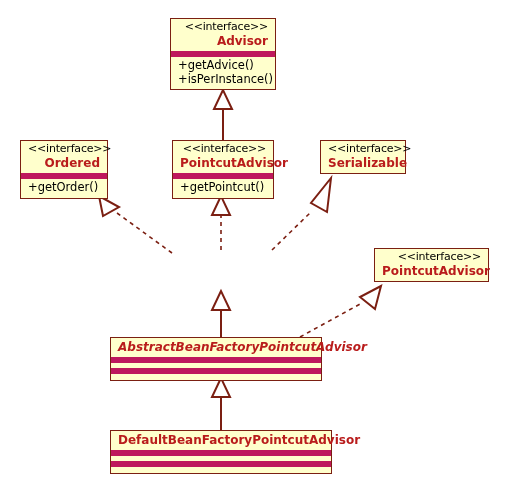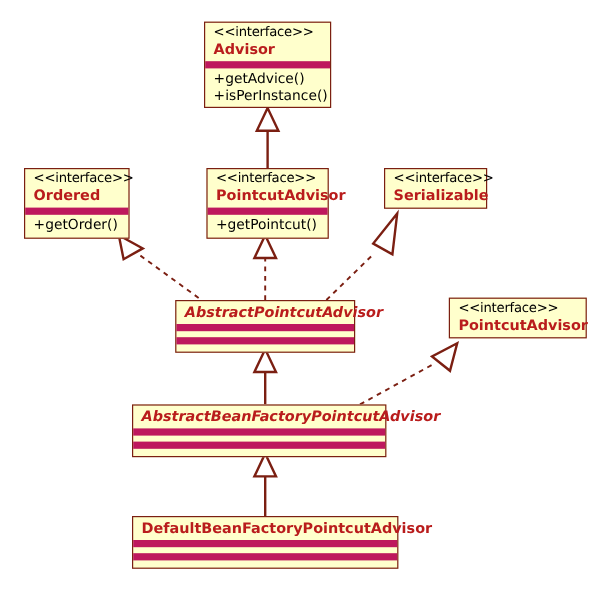--- a/index.html
+++ b/index.html
@@ -32,21 +32,21 @@
   }
   .compartment {
     box-sizing: border-box;
     padding: 2px 7px 3px 7px;
     line-height: 1.18;
   }
   .compartment + .compartment {
     border-top: 6px solid #be185d;
   }
   .head {
-    text-align: left;
+    text-align: right;
   }
   .stereotype {
     display: block;
     font-size: 11px;
     color: #000000;
     letter-spacing: -0.2px;
   }
   .title {
     display: block;
     font-size: 12px;
@@ -147,27 +147,20 @@
     </div>
   </div>
 
   <div class="node" style="left:320px; top:140px; width:86px;">
     <div class="compartment head">
       <span class="stereotype">&lt;&lt;interface&gt;&gt;</span>
       <span class="title">Serializable</span>
     </div>
   </div>
 
-  <div class="node" style="left:146px; top:250px; width:150px;">
-    <div class="compartment head">
-      <span class="title abstract">AbstractPointcutAdvisor</span>
-    </div>
-    <div class="compartment empty-row"></div>
-    <div class="compartment empty-row2"></div>
-  </div>
 
   <div class="node" style="left:374px; top:248px; width:115px;">
     <div class="compartment head">
       <span class="stereotype">&lt;&lt;interface&gt;&gt;</span>
       <span class="title">PointcutAdvisor</span>
     </div>
   </div>
 
   <div class="node" style="left:110px; top:337px; width:212px;">
     <div class="compartment head">

